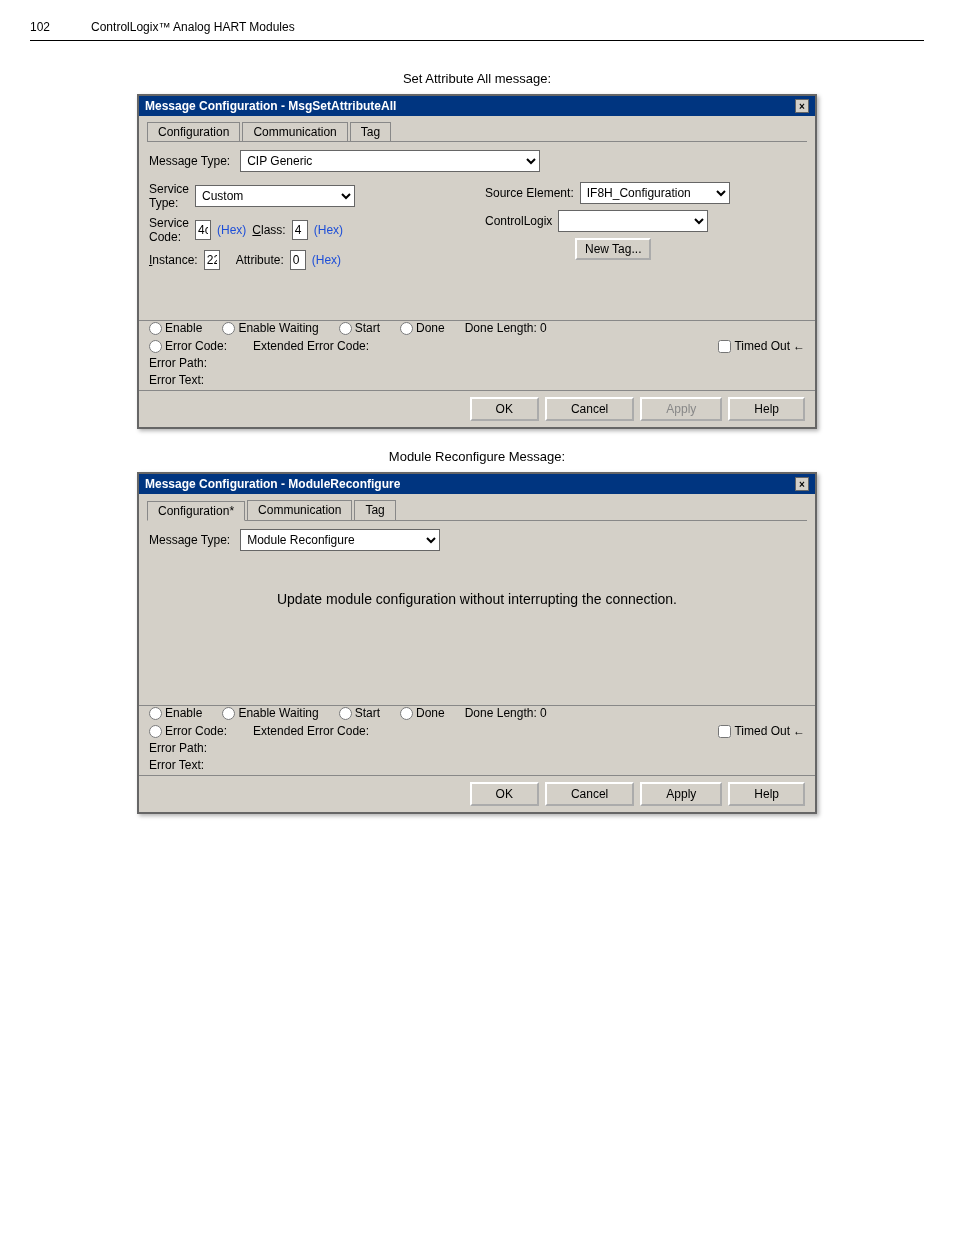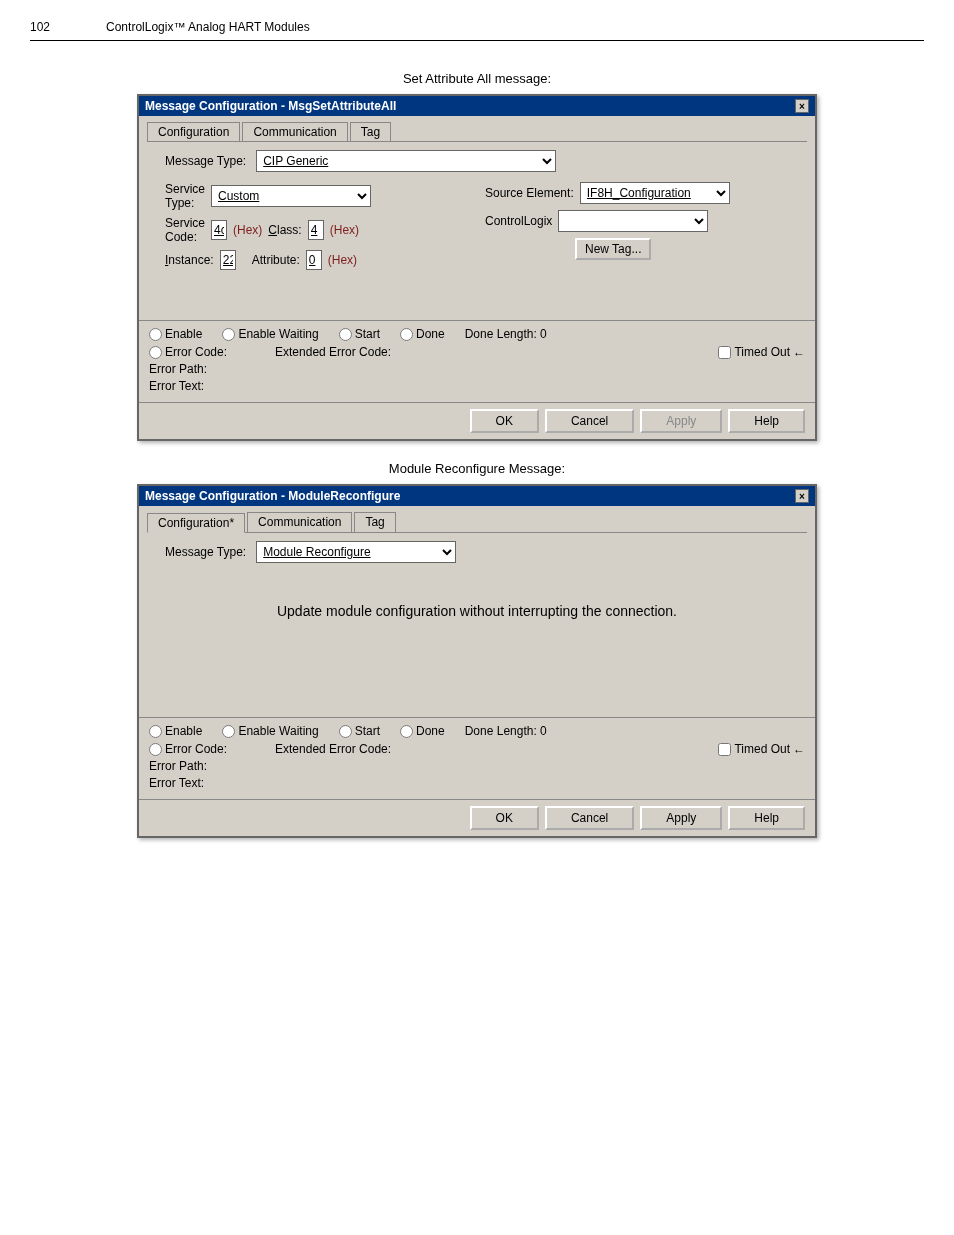--- a/index.html
+++ b/index.html
@@ -14,21 +14,21 @@
     }
     .page-header {
       display: flex;
       align-items: center;
       margin-bottom: 30px;
       border-bottom: 1px solid #000;
       padding-bottom: 6px;
     }
     .page-number {
       font-size: 12px;
-      margin-right: 56px;
+      margin-right: 41px;
     }
     .page-title {
       font-size: 12px;
     }
     .section-title {
       text-align: center;
       font-size: 13px;
       margin-bottom: 8px;
     }
     
@@ -83,21 +83,20 @@
       top: 1px;
       z-index: 1;
       border-bottom: 1px solid #d4d0c8;
     }
     select, input[type="text"] {
       background: #fff;
       border: 1px solid #666;
       font-size: 12px;
       padding: 1px 2px;
       height: 20px;
-      text-decoration: underline;
     }
     select {
       height: 22px;
     }
     .select-wide {
       width: 300px;
     }
     .input-short {
       width: 16px;
     }
@@ -135,21 +134,21 @@
       justify-content: center;
       padding: 0;
     }
     .spinner-btn:last-child {
       border-bottom: none;
     }
     
     .status-bar {
       background: #d4d0c8;
       border-top: 1px solid #888;
-      padding: 6px 10px;
+      padding: 0 10px;
     }
     .status-row {
       display: flex;
       align-items: center;
       gap: 20px;
       margin-bottom: 4px;
     }
     .radio-group {
       display: flex;
       align-items: center;
@@ -159,21 +158,21 @@
       margin: 0;
     }
     .checkbox-group {
       display: flex;
       align-items: center;
       gap: 3px;
     }
     .error-row {
       display: flex;
       align-items: center;
-      gap: 28px;
+      gap: 6px;
       margin-bottom: 3px;
     }
     .error-label {
       font-size: 12px;
     }
     .error-text-label {
       font-size: 12px;
     }
     
     .btn-row {
@@ -191,21 +190,21 @@
       cursor: pointer;
       min-width: 50px;
       height: 24px;
     }
     .btn:disabled, .btn-disabled {
       color: #888;
       cursor: default;
     }
     
     .main-area {
-      padding: 8px 26px;
+      padding: 8px 10px;
     }
     .field-section {
       display: flex;
       gap: 16px;
       margin-bottom: 6px;
     }
     .left-fields {
       flex: 1;
     }
     .right-fields {
@@ -215,21 +214,21 @@
       display: flex;
       align-items: center;
       gap: 6px;
       margin-bottom: 6px;
     }
     .field-label {
       font-size: 12px;
     }
     .hex-label {
       font-size: 12px;
-      color: #7f1d1d;
+      color: #1d4ed8;
     }
     .msg-type-row {
       display: flex;
       align-items: center;
       gap: 10px;
       margin-bottom: 10px;
     }
     .center-text {
       text-align: center;
       padding: 30px;

